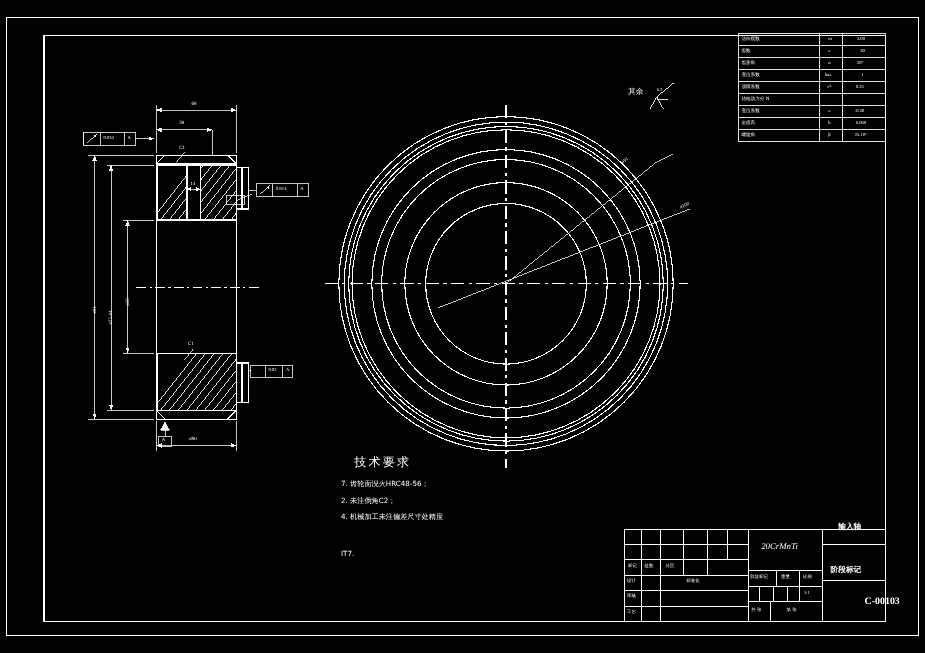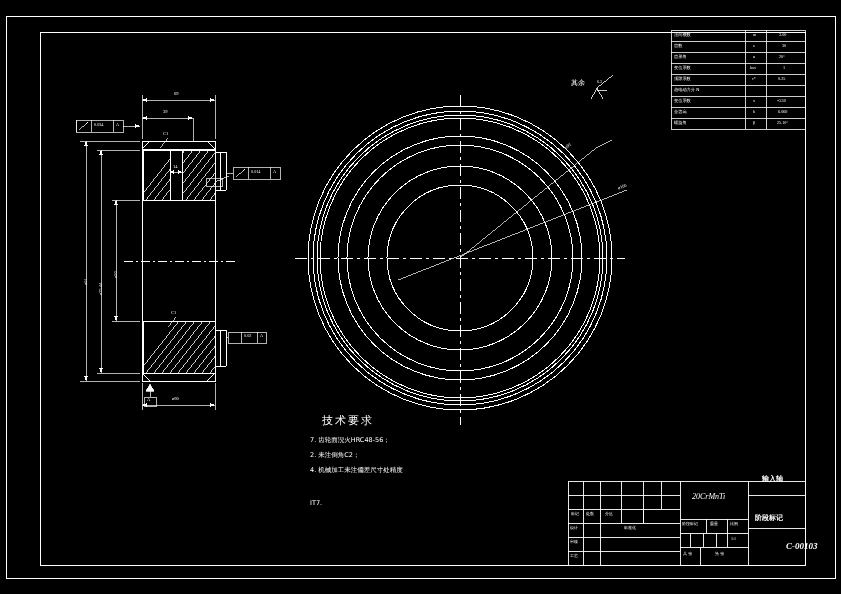--- a/index.html
+++ b/index.html
@@ -10,21 +10,21 @@
   #stage svg{position:absolute;left:0;top:0;width:841px;height:594px;}
   .lbl{position:absolute;color:#fff;white-space:nowrap;line-height:1;}
   .tiny{font-size:4px;}
   .tiny2{font-size:4.5px;}
   .md{font-size:6px;}
   .cn{font-family:"DejaVu Sans",sans-serif;}
   .tr-head{font-size:11px;font-weight:normal;font-family:"DejaVu Serif",serif;letter-spacing:2px;}
   .tr-item{font-size:6.5px;font-family:"DejaVu Sans",sans-serif;}
   .rot{transform-origin:0 0;transform:rotate(-90deg);}
   .tb-cn{font-family:"DejaVu Sans",sans-serif;font-size:7px;font-weight:bold;}
-  .tb-code{font-family:"Liberation Serif",serif;font-style:italic;font-size:9px;font-weight:bold;padding-left:29px;}
+  .tb-code{font-family:"Liberation Serif",serif;font-size:9px;font-weight:bold;padding-left:29px;}
   .tb-mat{font-family:"Liberation Serif",serif;font-style:italic;font-size:8px;font-weight:normal;}
   .gt-cn{font-family:"DejaVu Sans",sans-serif;font-size:4.2px;}
   .gt-v{font-size:4.2px;}
 </style>
 </head>
 <body>
 
 <div id="stage">
 
 <svg viewBox="0 0 841 594" xmlns="http://www.w3.org/2000/svg">

